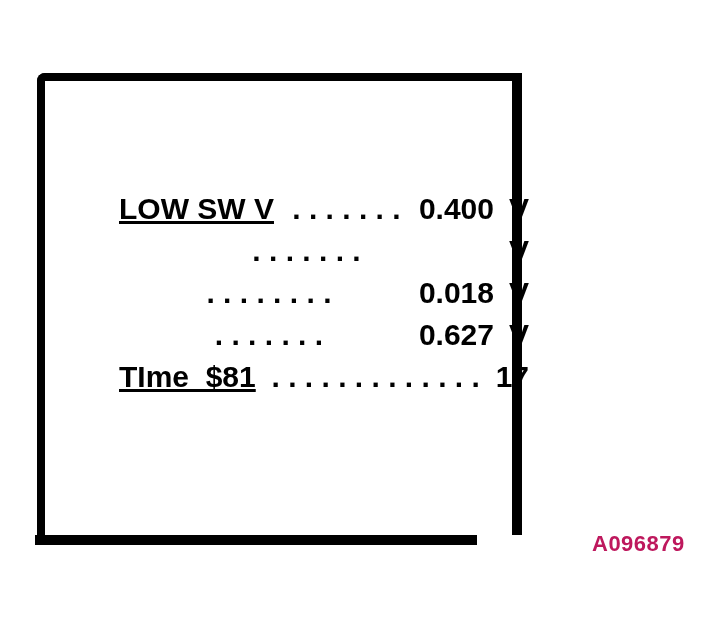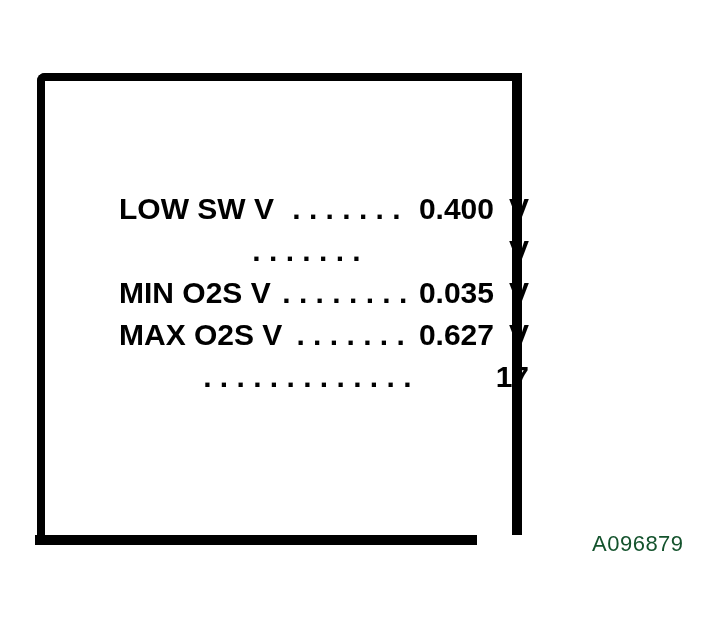--- a/index.html
+++ b/index.html
@@ -57,20 +57,21 @@
     display: flex;
     align-items: baseline;
     font-weight: bold;
     font-size: 30px;
     line-height: 42px;
     white-space: pre;
   }
   .dl-label {
     flex: 0 0 auto;
     white-space: pre;
+    text-decoration: underline;
   }
   .dl-dots {
     flex: 1 1 auto;
     overflow: hidden;
     text-align: center;
     white-space: pre;
   }
   .dl-value {
     flex: 0 0 auto;
     text-align: right;
@@ -82,23 +83,23 @@
     white-space: pre;
   }
   .dl-unit:empty { margin-left: 0; }
 
   
   .figure-code {
     position: absolute;
     left: 592px;
     top: 531px;
     font-size: 22px;
-    font-weight: normal;
+    font-weight: bold;
     letter-spacing: 0.5px;
-    color: #14532d;
+    color: #be185d;
   }
 </style>
 </head>
 <body>
 
 <div class="canvas">
 
   <div class="display-box">
     <div class="data-list">
 
@@ -108,34 +109,33 @@
         <span class="dl-value">0.400</span>
         <span class="dl-unit">V</span>
       </div>
 
       <div class="dl-row">
         <span class="dl-dots">. . . . . . .</span>
         <span class="dl-unit">V</span>
       </div>
 
       <div class="dl-row">
-        <span class="dl-label">MIN O2S V</span>
         <span class="dl-dots">. . . . . . . .</span>
-        <span class="dl-value">0.035</span>
+        <span class="dl-value">0.018</span>
         <span class="dl-unit">V</span>
       </div>
 
       <div class="dl-row">
-        <span class="dl-label">MAX O2S V</span>
         <span class="dl-dots">. . . . . . .</span>
         <span class="dl-value">0.627</span>
         <span class="dl-unit">V</span>
       </div>
 
       <div class="dl-row">
+        <span class="dl-label">TIme  $81</span>
         <span class="dl-dots">. . . . . . . . . . . . .</span>
         <span class="dl-value">17</span>
         <span class="dl-unit"></span>
       </div>
 
     </div>
   </div>
 
   <div class="box-right-bar"></div>
   <div class="box-bottom-bar"></div>

